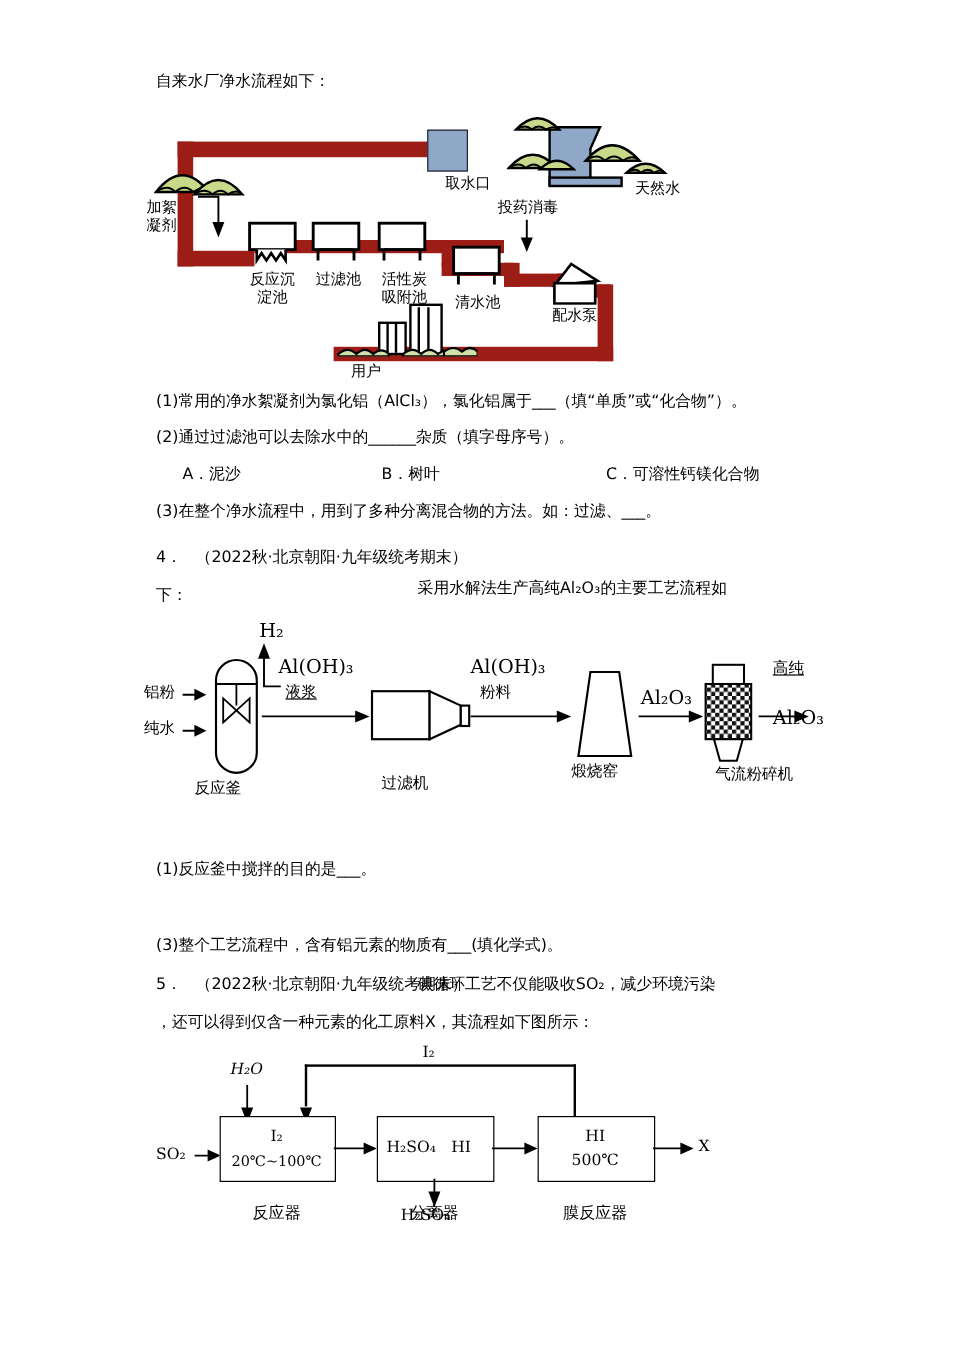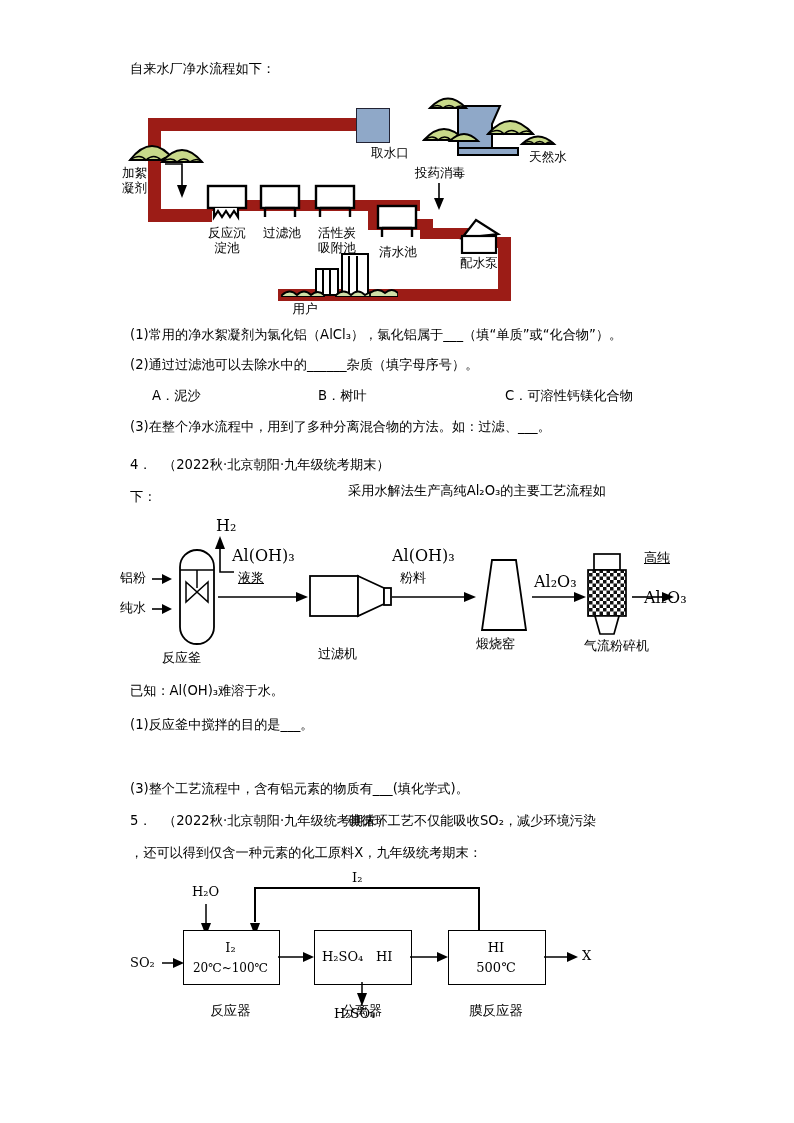--- a/index.html
+++ b/index.html
@@ -223,50 +223,49 @@
         <pattern id="chk" width="7" height="7" patternUnits="userSpaceOnUse">
           <rect width="7" height="7" fill="#fff"></rect>
           <rect width="3.5" height="3.5" fill="#111"></rect>
           <rect x="3.5" y="3.5" width="3.5" height="3.5" fill="#111"></rect>
         </pattern>
       </defs>
       <rect x="12" y="2" width="26" height="16" fill="#fff" stroke="#000" stroke-width="1.7"></rect>
       <rect x="6" y="18" width="38" height="46" fill="url(#chk)" stroke="#000" stroke-width="1.7"></rect>
       <polygon points="13,64 37,64 32,82 18,82" fill="#fff" stroke="#000" stroke-width="1.7"></polygon>
     </svg>
-    <div class="cn" style="left:464px;top:120px;text-align:center;">气流粉碎机</div>
+    <div class="cn" style="left:476px;top:120px;text-align:center;">气流粉碎机</div>
 
     <svg style="position:absolute;left:512px;top:72px;" width="44" height="14">
       <path d="M0 7 H32" stroke="#000" stroke-width="1.6"></path>
         <polygon points="42,7 30,2 30,12" fill="#000"></polygon>
     </svg>
     <div class="cn" style="left:524px;top:32px;text-decoration:underline;">高纯</div>
     <div class="l ser" style="left:524px;top:72px;">Al₂O₃</div>
   </div>
 
-  <div class="para" style="left:130px;top:678px;">已知：Al(OH)₃难溶于水。</div>
   <div class="para" style="left:130px;top:712px;">(1)反应釜中搅拌的目的是___。</div>
   <div class="para" style="left:130px;top:776px;">(3)整个工艺流程中，含有铝元素的物质有___(填化学式)。</div>
 
   <div class="para" style="left:130px;top:808px;">5．</div>
   <div class="para" style="left:163px;top:808px;">（2022秋·北京朝阳·九年级统考期末）</div>
   <div class="para" style="left:348px;top:808px;">碘循环工艺不仅能吸收SO₂，减少环境污染</div>
-  <div class="para" style="left:130px;top:840px;">，还可以得到仅含一种元素的化工原料X，九年级统考期末：</div>
+  <div class="para" style="left:130px;top:840px;">，还可以得到仅含一种元素的化工原料X，其流程如下图所示：</div>
 
   <div id="fig3">
 
     <div class="ln" style="left:124px;top:15px;width:226px;height:1.5px;"></div>
     <div class="ln" style="left:348px;top:15px;width:1.5px;height:43px;"></div>
     <div class="ln" style="left:124px;top:15px;width:1.5px;height:35px;"></div>
     <svg style="position:absolute;left:117px;top:44px;" width="16" height="22">
       <polygon points="8,20 3,7 13,7" fill="#000"></polygon>
     </svg>
     <div class="l ser" style="left:222px;top:-2px;">I₂</div>
 
-    <div class="l ser" style="left:62px;top:12px;">H₂O</div>
+    <div class="l ser" style="left:62px;top:12px;font-style:italic;">H₂O</div>
     <svg style="position:absolute;left:68px;top:32px;" width="16" height="34">
       <path d="M8 0 V20" stroke="#000" stroke-width="1.5"></path>
         <polygon points="8,32 3,19 13,19" fill="#000"></polygon>
     </svg>
 
     <div class="l ser" style="left:0px;top:83px;">SO₂</div>
     <svg style="position:absolute;left:32px;top:84px;" width="24" height="14">
       <path d="M0 7 H13" stroke="#000" stroke-width="1.5"></path>
         <polygon points="22,7 11,2 11,12" fill="#000"></polygon>
     </svg>

